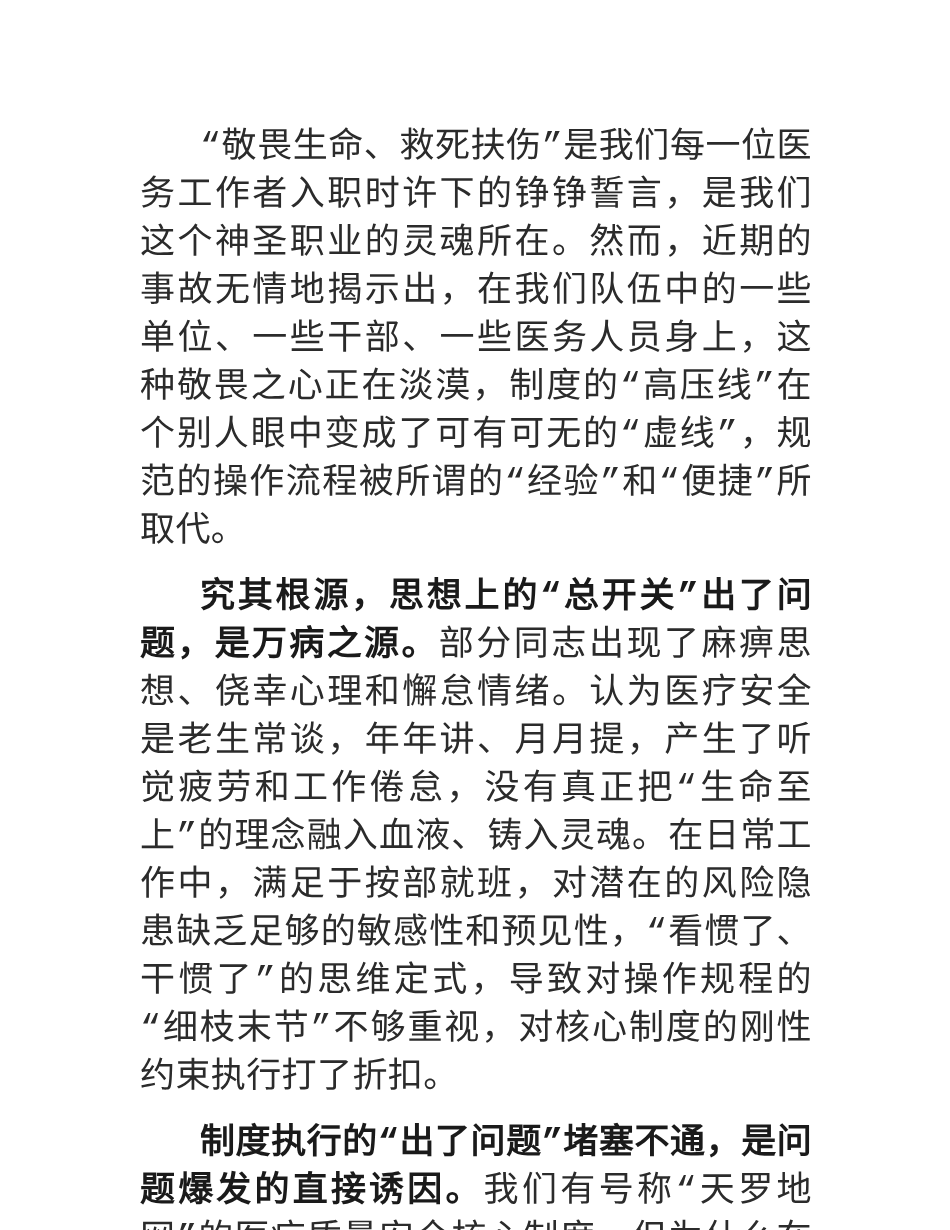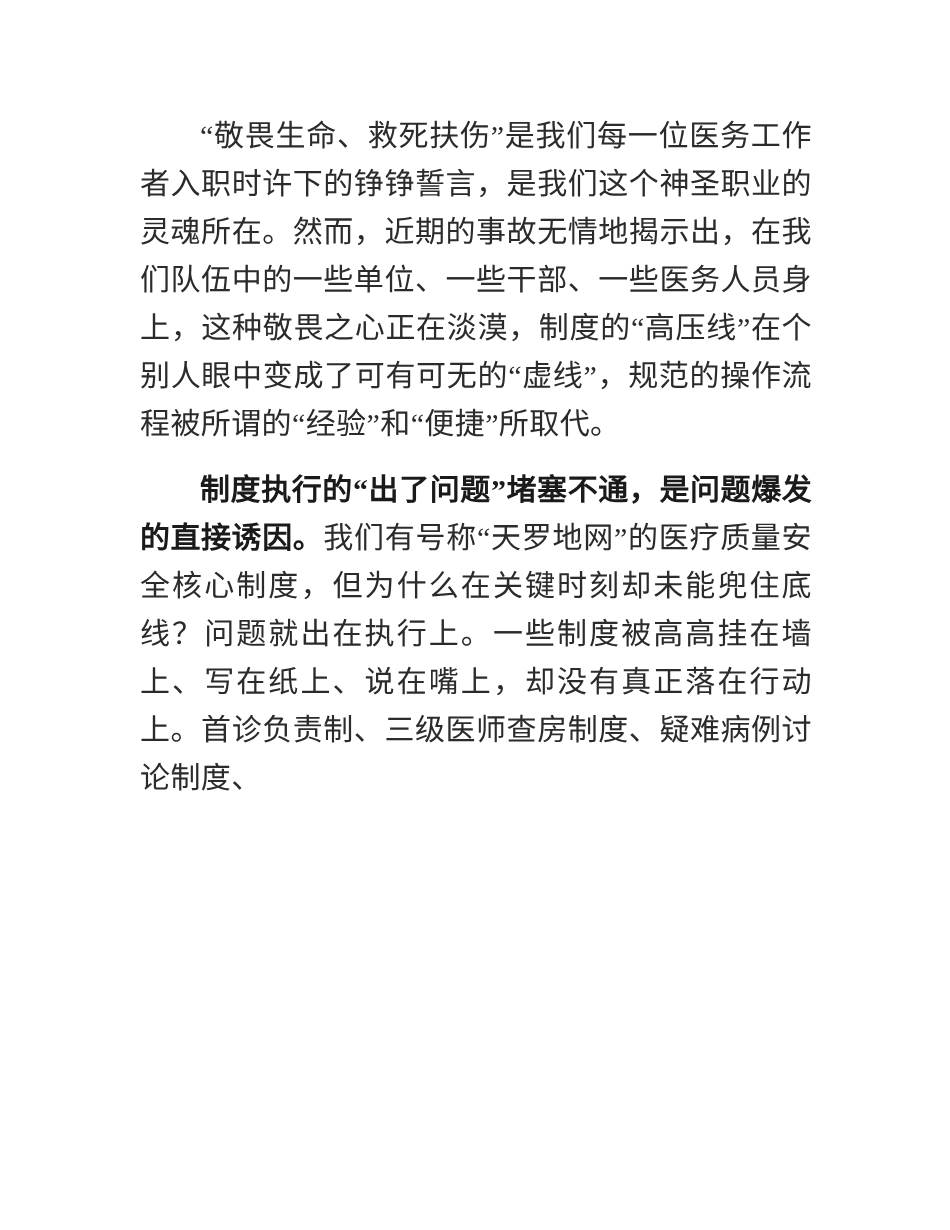--- a/index.html
+++ b/index.html
@@ -19,24 +19,24 @@
   }
 
   .page-body {
     position: absolute;
     left: 140px;
     top: 112px;
     width: 672px;
   }
 
   .para {
-    margin: 0 0 0 0;
+    margin: 12px 0 0 0;
     padding: 0;
-    font-family: Liberation Serif, serif;
-    font-size: 30px;
+    font-family: Liberation Mono, monospace;
+    font-size: 35px;
     line-height: 48px;
     color: #2b2b2b;
     text-align: justify;
     text-justify: inter-character;
     text-indent: 60px;
     letter-spacing: 0.4px;
     word-break: break-all;
     -webkit-font-smoothing: antialiased;
   }
 
@@ -56,17 +56,18 @@
   }
 </style>
 </head>
 <body>
 
 <div class="page">
   <div class="page-body">
 
     <p class="para"><span>“敬畏生命、救死扶伤”是我们每一位医务工作者入职时许下的铮铮誓言，是我们这个神圣职业的灵魂所在。然而，近期的事故无情地揭示出，在我们队伍中的一些单位、一些干部、一些医务人员身上，这种敬畏之心正在淡漠，制度的“高压线”在个别人眼中变成了可有可无的“虚线”，规范的操作流程被所谓的“经验”和“便捷”所取代。</span></p>
 
+    <p class="para has-lead"><span class="lead">究其根源，思想上的“总开关”出了问题，是万病之源。</span><span>部分同志出现了麻痹思想、侥幸心理和懈怠情绪。认为医疗安全是老生常谈，年年讲、月月提，产生了听觉疲劳和工作倦怠，没有真正把“生命至上”的理念融入血液、铸入灵魂。在日常工作中，满足于按部就班，对潜在的风险隐患缺乏足够的敏感性和预见性，“看惯了、干惯了”的思维定式，导致对操作规程的“细枝末节”不够重视，对核心制度的刚性约束执行打了折扣。</span></p>
 
     <p class="para has-lead"><span class="lead">制度执行的“出了问题”堵塞不通，是问题爆发的直接诱因。</span><span>我们有号称“天罗地网”的医疗质量安全核心制度，但为什么在关键时刻却未能兜住底线？问题就出在执行上。一些制度被高高挂在墙上、写在纸上、说在嘴上，却没有真正落在行动上。首诊负责制、三级医师查房制度、疑难病例讨论制度、</span></p>
 
   </div>
 </div>
 
 </body></html>

